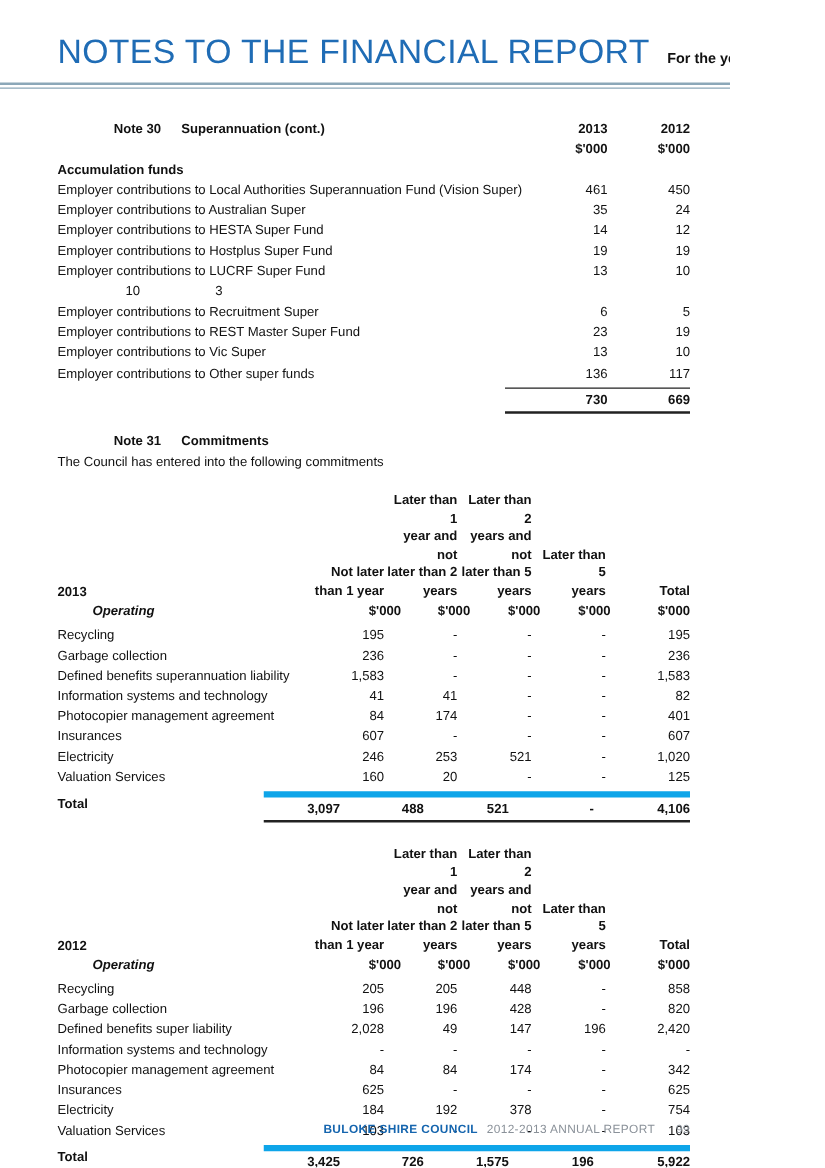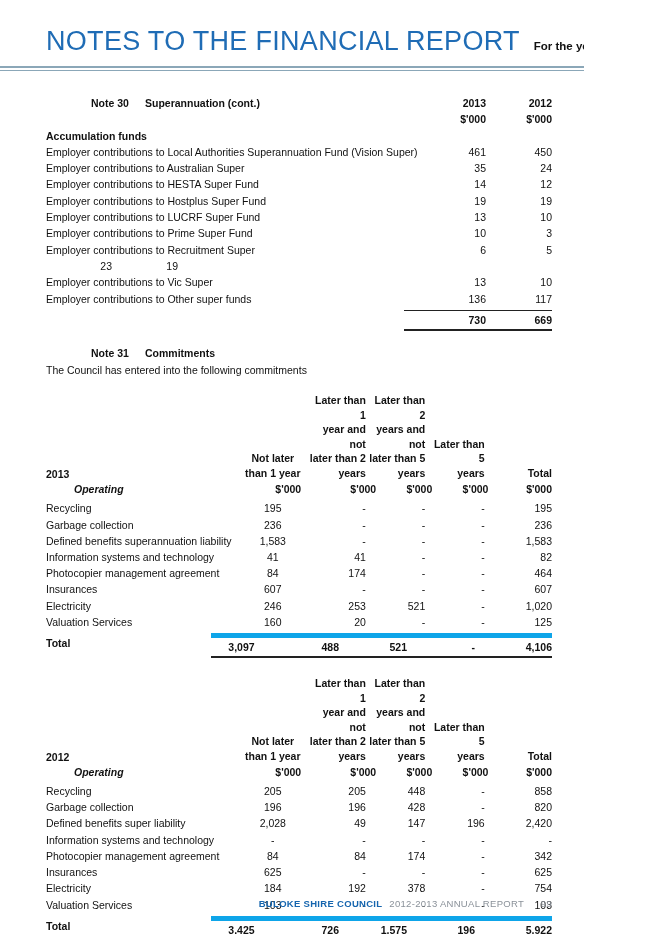--- a/index.html
+++ b/index.html
@@ -46,21 +46,21 @@
   }
   
   .note31-block{margin-top:14px;}
   .intro{line-height:16.3px;margin-top:1px;}
   .commit-table{margin-top:15px;}
   .commit-table + .commit-table{margin-top:18px;}
   .commit-hrow{display:flex;align-items:flex-end;}
   .commit-year{width:220px;font-weight:bold;}
   .hc{font-weight:bold;white-space:pre-line;text-align:right;line-height:14.5px;}
   .commit-label{width:220px;}
-  .cc0{width:79px;text-align:center;}
+  .cc0{width:79px;text-align:right;}
   .cc1{width:67px;text-align:right;}
   .cc2{width:68px;text-align:right;}
   .cc3{width:68px;text-align:right;}
   .cc4{width:77px;text-align:right;}
   .commit-urow{display:flex;font-weight:bold;margin-top:3px;margin-bottom:5px;padding-left:28px;}
   .operating{font-style:italic;}
   .commit-row{display:flex;line-height:16.2px;}
   .commit-trow{display:flex;margin-top:3px;}
   .commit-total-label{width:238px;font-weight:bold;padding-top:4px;}
   .commit-total-wrap{
@@ -125,30 +125,30 @@
             <span class="n30-label">Employer contributions to Hostplus Super Fund</span>
             <span class="ncol">19</span>
             <span class="ncol">19</span>
           </div>
           <div class="n30-row">
             <span class="n30-label">Employer contributions to LUCRF Super Fund</span>
             <span class="ncol">13</span>
             <span class="ncol">10</span>
           </div>
           <div class="n30-row">
-            <span class="n30-label">Employer contributions to Prime Super Fund</span>
             <span class="ncol">10</span>
             <span class="ncol">3</span>
           </div>
           <div class="n30-row">
             <span class="n30-label">Employer contributions to Recruitment Super</span>
             <span class="ncol">6</span>
             <span class="ncol">5</span>
           </div>
           <div class="n30-row">
+            <span class="n30-label">Employer contributions to REST Master Super Fund</span>
             <span class="ncol">23</span>
             <span class="ncol">19</span>
           </div>
           <div class="n30-row">
             <span class="n30-label">Employer contributions to Vic Super</span>
             <span class="ncol">13</span>
             <span class="ncol">10</span>
           </div>
           <div class="n30-row">
             <span class="n30-label">Employer contributions to Other super funds</span>
@@ -227,21 +227,21 @@
               <span class="cc2">-</span>
               <span class="cc3">-</span>
               <span class="cc4">82</span>
             </div>
             <div class="commit-row">
               <span class="commit-label">Photocopier management agreement</span>
               <span class="cc0">84</span>
               <span class="cc1">174</span>
               <span class="cc2">-</span>
               <span class="cc3">-</span>
-              <span class="cc4">464</span>
+              <span class="cc4">401</span>
             </div>
             <div class="commit-row">
               <span class="commit-label">Insurances</span>
               <span class="cc0">607</span>
               <span class="cc1">-</span>
               <span class="cc2">-</span>
               <span class="cc3">-</span>
               <span class="cc4">607</span>
             </div>
             <div class="commit-row">

